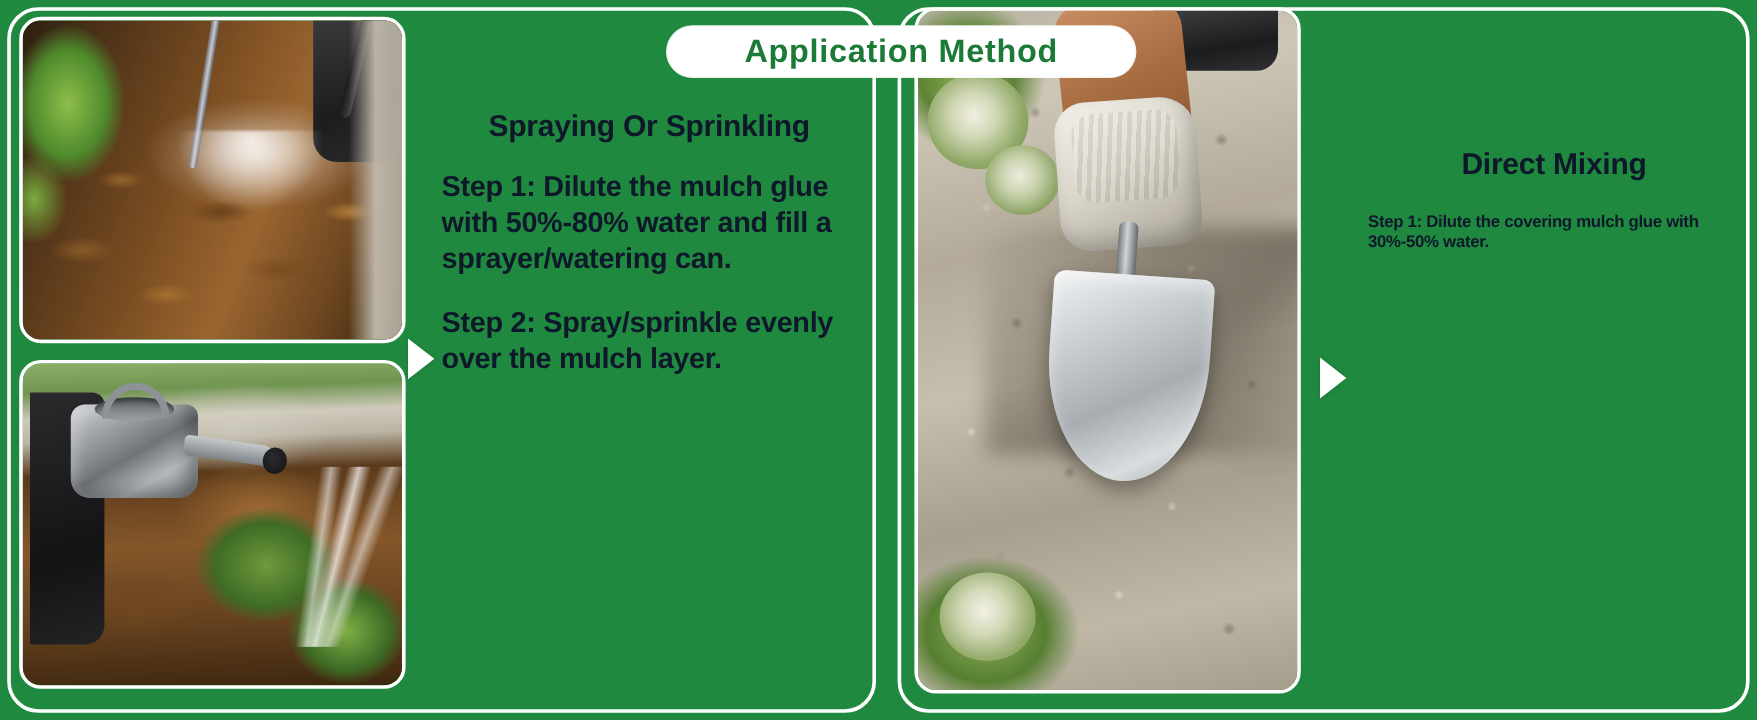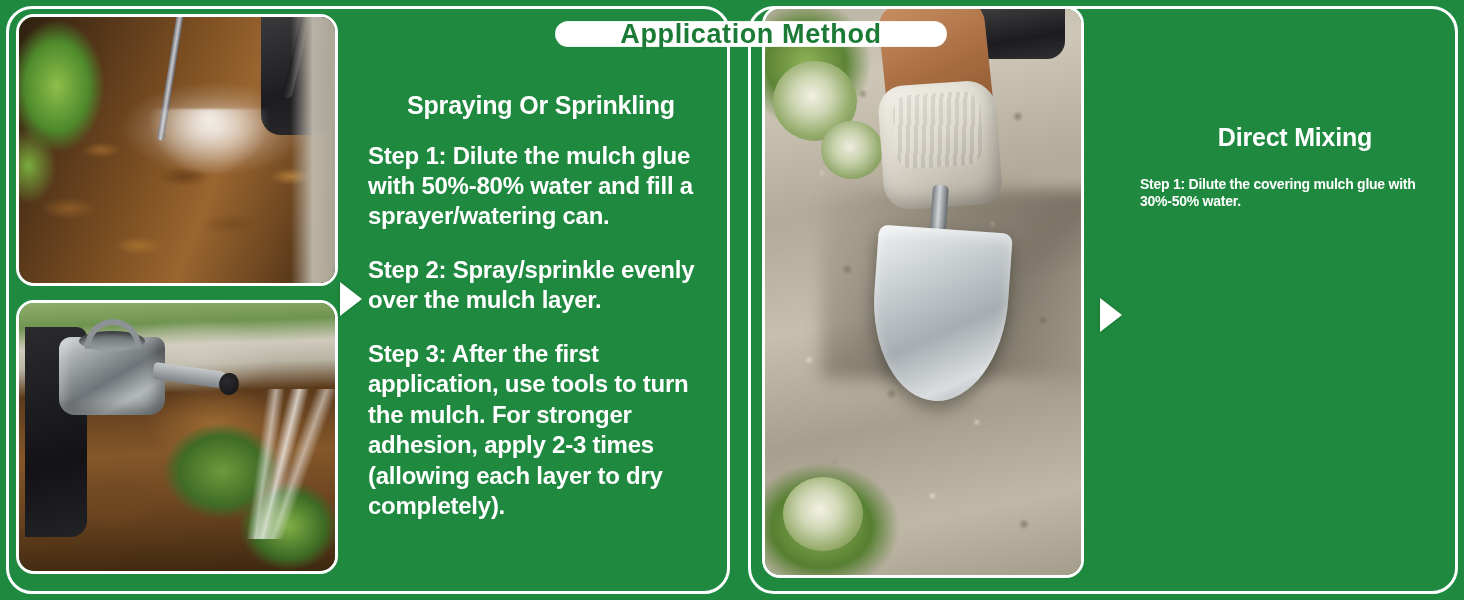--- a/index.html
+++ b/index.html
@@ -30,21 +30,21 @@
   }
   .panel-left  { left: 6px;  width: 724px; }
   .panel-right { left: 748px; width: 710px; }
 
   
   .title-pill {
     position: absolute;
     left: 556px;
     top: 22px;
     width: 390px;
-    height: 24px;
+    height: 42px;
     background: #ffffff;
     border-radius: 21px;
     display: flex;
     align-items: center;
     justify-content: center;
     z-index: 40;
     box-shadow: 0 0 0 1px rgba(255,255,255,0.9);
   }
   .title-pill .title-text {
     color: #1b7a35;
@@ -287,21 +287,21 @@
     z-index: 30;
     filter: drop-shadow(0 0 2px rgba(0,0,0,0.18));
   }
   .arrow-left-col  { left: 340px;  top: 282px; }
   .arrow-right-col { left: 1100px; top: 298px; }
 
   
   .col {
     position: absolute;
     z-index: 25;
-    color: #ffffff;
+    color: #0f172a;
   }
   .col-left  { left: 368px;  top: 92px;  width: 346px; }
   .col-right { left: 1140px; top: 92px;  width: 310px; margin-top: 32px; }
 
   .col-heading {
     font-size: 25px;
     font-weight: bold;
     text-align: center;
     letter-spacing: -0.2px;
     margin-bottom: 21px;
@@ -372,21 +372,20 @@
     </div>
   </div>
 
   <div class="arrow arrow-left-col"></div>
   <div class="arrow arrow-right-col"></div>
 
   <div class="col col-left">
     <div class="col-heading">Spraying Or Sprinkling</div>
     <div class="step">Step 1: Dilute the mulch glue with 50%-80% water and fill a sprayer/watering can.</div>
     <div class="step">Step 2: Spray/sprinkle evenly over the mulch layer.</div>
-    <div class="step">Step 3: After the first application, use tools to turn the mulch. For stronger adhesion, apply 2-3 times (allowing each layer to dry completely).</div>
   </div>
 
   <div class="col col-right">
     <div class="col-heading">Direct Mixing</div>
     <div class="step">Step 1: Dilute the covering mulch glue with 30%-50% water.</div>
   </div>
 
 </div>
 
 </body></html>

